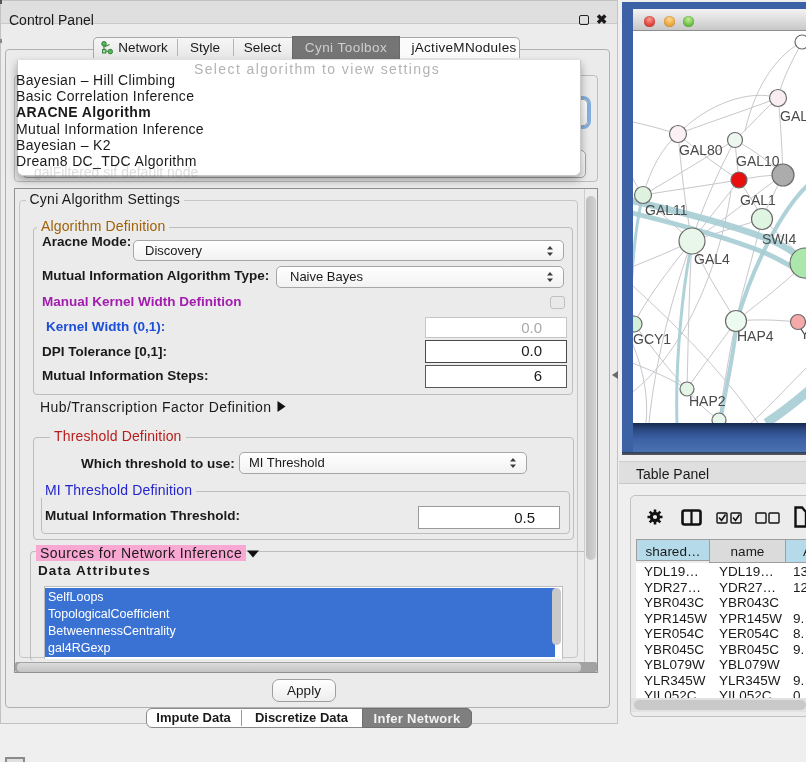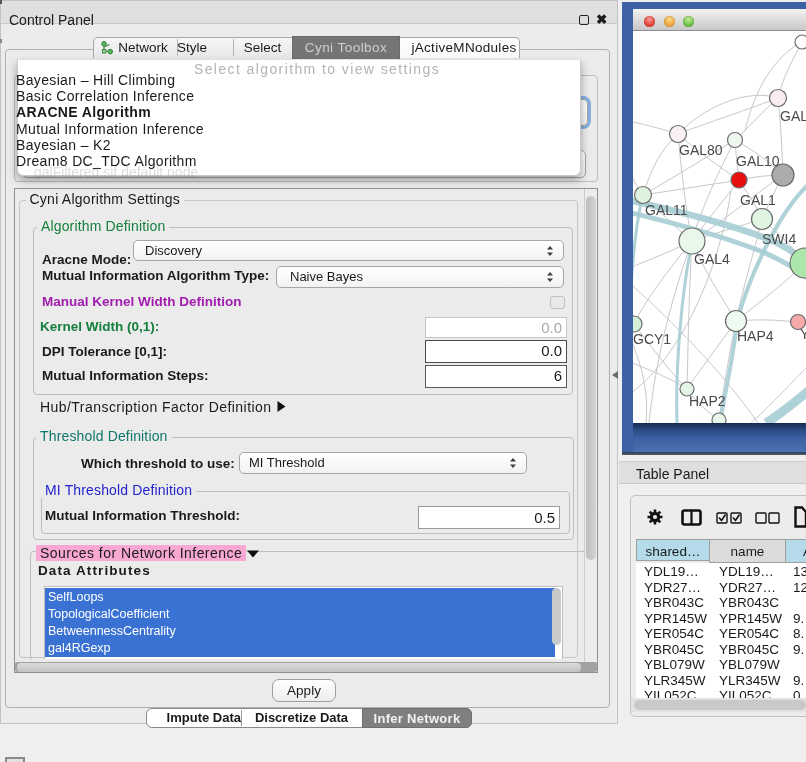--- a/index.html
+++ b/index.html
@@ -4,21 +4,21 @@
 <style>
 html,body{margin:0;padding:0;}
 body{width:806px;height:762px;overflow:hidden;position:relative;background:#efefef;
   font-family:"Liberation Sans",sans-serif;font-size:13.5px;color:#1a1a1a;}
 .abs{position:absolute;box-sizing:border-box;}
 .b{font-weight:bold;}
 .combo{background:linear-gradient(#ffffff,#f2f2f2);border:1px solid #a6a6a6;border-radius:5px;}
 .stp{position:absolute;top:50%;margin-top:-6px;width:8px;height:12px;}
 .grp{border:1px solid #bdbdbd;border-radius:4px;background:transparent;}
 .gt{position:absolute;top:-8px;background:#ebebeb;padding:0 4px;line-height:15px;white-space:nowrap;font-size:14px;letter-spacing:0.15px;}
-.fld{background:#fff;text-align:right;font-size:15px;padding-right:4px;}
+.fld{background:#fff;text-align:right;font-size:15px;padding-right:24px;}
 </style>
 </head>
 <body>
 
 <div class="abs" style="left:0;top:7;width:618px;height:724px;background:#ececec;border:1px solid #c2c2c2;border-top:none;"></div>
 <div class="abs" style="left:0;top:7;width:618px;height:24px;background:#dfdfdf;border:1px solid #c2c2c2;border-bottom:1px solid #c9c9c9;"></div>
 <div class="abs" style="left:9px;top:11.5px;font-size:14px;">Control Panel</div>
 <div class="abs" style="left:579px;top:15px;width:10px;height:10px;border:1.8px solid #222;border-radius:2px;"></div>
 <div class="abs b" style="left:596px;top:11px;font-size:13.5px;">✖</div>
 
@@ -28,69 +28,69 @@
 <div class="abs" style="left:177px;top:39px;width:1px;height:17px;background:#b5b5b5;"></div>
 <div class="abs" style="left:233px;top:39px;width:1px;height:17px;background:#b5b5b5;"></div>
 <div class="abs" style="left:93px;top:38px;width:84px;height:20px;text-align:center;line-height:19px;">
   <svg style="position:absolute;left:7px;top:2px;" width="13" height="15" viewBox="0 0 13 15">
     <path d="M4 5 L4 11 M5.5 11 L9.5 11.5 M5 6.5 L9.5 4.5" stroke="#35803a" stroke-width="1.2" fill="none"></path>
     <circle cx="4" cy="3.8" r="2.3" fill="#55b65b" stroke="#2e7d32" stroke-width="0.9"></circle>
     <circle cx="10.3" cy="11.6" r="2.3" fill="#55b65b" stroke="#2e7d32" stroke-width="0.9"></circle>
     <rect x="2.5" y="9.6" width="3.4" height="3.4" fill="#a7d7aa" stroke="#2e7d32" stroke-width="0.9"></rect>
   </svg>
   <span style="padding-left:16px;">Network</span></div>
-<div class="abs" style="left:177px;top:38px;width:56px;height:20px;line-height:19px;">Style</div>
+<div class="abs" style="left:177px;top:38px;width:56px;height:20px;text-align:center;line-height:19px;">Style</div>
 <div class="abs" style="left:233px;top:38px;width:59px;height:20px;text-align:center;line-height:19px;">Select</div>
 <div class="abs" style="left:292px;top:36px;width:108px;height:23px;background:#757575;color:#cfcfcf;text-align:center;line-height:22px;letter-spacing:0.45px;border:1px solid #6a6a6a;border-bottom:none;">Cyni Toolbox</div>
 <div class="abs" style="left:400px;top:38px;width:119px;height:20px;background:#fbfbfb;text-align:center;line-height:19px;letter-spacing:0.3px;border-radius:0 5px 0 0;padding-left:9px;box-sizing:border-box;">jActiveMNodules</div>
 
 <div class="abs grp" style="left:14px;top:75px;width:584px;height:107px;"></div>
 <div class="abs combo" style="left:22px;top:99px;width:566px;height:27px;box-shadow:0 0 0 3px rgba(98,155,219,0.75);"></div>
 <div class="abs combo" style="left:22px;top:150px;width:564px;height:28px;line-height:28px;padding-left:13px;font-size:13px;">galFiltered.sif default node
   <svg class="stp" style="right:10px;" viewBox="0 0 8 12">
       <path d="M1 4.5 L4 1 L7 4.5 Z M1 7.5 L4 11 L7 7.5 Z" fill="#3c3c3c"></path>
     </svg>
 </div>
 
 <div class="abs" style="left:14px;top:188px;width:584px;height:485px;border:1px solid #909090;background:#ebebeb;"></div>
 
 <div class="abs grp" style="left:19px;top:200px;width:559px;height:458px;border-color:#c6c6c6;"></div>
 <div class="abs gt" style="left:25.5px;top:192px;background:#ebebeb;letter-spacing:0.25px;">Cyni Algorithm Settings</div>
 
 <div class="abs grp" style="left:33px;top:227px;width:540px;height:168px;"></div>
-<div class="abs gt" style="left:37px;top:219px;color:#15803d;">Algorithm Definition</div>
-
-<div class="abs b" style="left:42px;top:252px;">Aracne Mode:</div>
+<div class="abs gt" style="left:37px;top:219px;color:#a16207;">Algorithm Definition</div>
+
+<div class="abs b" style="left:42px;top:234px;">Aracne Mode:</div>
 <div class="abs combo" style="left:133px;top:240px;width:431px;height:21px;line-height:19px;padding-left:11px;font-size:13px;">Discovery
   <svg class="stp" style="right:9px;" viewBox="0 0 8 12">
       <path d="M1 4.5 L4 1 L7 4.5 Z M1 7.5 L4 11 L7 7.5 Z" fill="#3c3c3c"></path>
     </svg>
 </div>
 <div class="abs b" style="left:42px;top:267.5px;">Mutual Information Algorithm Type:</div>
 <div class="abs combo" style="left:276px;top:266px;width:288px;height:22px;line-height:20px;padding-left:13px;font-size:13px;">Naive Bayes
   <svg class="stp" style="right:9px;" viewBox="0 0 8 12">
       <path d="M1 4.5 L4 1 L7 4.5 Z M1 7.5 L4 11 L7 7.5 Z" fill="#3c3c3c"></path>
     </svg>
 </div>
 <div class="abs b" style="left:42px;top:293.5px;color:#a21caf;">Manual Kernel Width Definition</div>
 <div class="abs" style="left:550px;top:296px;width:15px;height:13px;background:#e9e9e9;border:1px solid #c0c0c0;border-radius:3px;"></div>
-<div class="abs b" style="left:40px;top:318.5px;color:#15803d;">Kernel Width (0,1):</div>
+<div class="abs b" style="left:46px;top:318.5px;color:#1d4ed8;">Kernel Width (0,1):</div>
 <div class="abs fld" style="left:425px;top:317px;width:142px;height:21px;line-height:19px;border:1px solid #c6c6c6;color:#a9a9a9;">0.0</div>
 <div class="abs b" style="left:42px;top:343.5px;">DPI Tolerance [0,1]:</div>
 <div class="abs fld" style="left:425px;top:340px;width:142px;height:23px;line-height:20px;border:1.5px solid #4a4a4a;">0.0</div>
 <div class="abs b" style="left:42px;top:367.5px;">Mutual Information Steps:</div>
 <div class="abs fld" style="left:425px;top:365px;width:142px;height:23px;line-height:20px;border:1.5px solid #585858;">6</div>
 
 <div class="abs" style="left:40px;top:399px;font-size:14px;letter-spacing:0.45px;">Hub/Transcription Factor Definition</div>
 <svg class="abs" style="left:276px;top:400px;" width="11" height="13" viewBox="0 0 11 13">
     <path d="M1.5 1 L9.5 6.5 L1.5 12 Z" fill="#111"></path>
   </svg>
 
 <div class="abs grp" style="left:33px;top:437px;width:541px;height:103px;"></div>
-<div class="abs gt" style="left:36px;top:429px;color:#0f766e;">Threshold Definition</div>
+<div class="abs gt" style="left:50px;top:429px;color:#b91c1c;">Threshold Definition</div>
 <div class="abs b" style="left:81px;top:455.5px;">Which threshold to use:</div>
 <div class="abs combo" style="left:239px;top:452px;width:288px;height:22px;line-height:20px;padding-left:9px;font-size:13px;">MI Threshold
   <svg class="stp" style="right:9px;" viewBox="0 0 8 12">
       <path d="M1 4.5 L4 1 L7 4.5 Z M1 7.5 L4 11 L7 7.5 Z" fill="#3c3c3c"></path>
     </svg>
 </div>
 <div class="abs grp" style="left:41px;top:491px;width:529px;height:43px;"></div>
 <div class="abs gt" style="left:41px;top:483px;color:#2424cf;">MI Threshold Definition</div>
 <div class="abs b" style="left:45px;top:508px;">Mutual Information Threshold:</div>
 <div class="abs fld" style="left:418px;top:506px;width:142px;height:23px;line-height:21px;border:1px solid #9a9a9a;">0.5</div>
@@ -107,21 +107,21 @@
 </div>
 
 <div class="abs" style="left:584px;top:189px;width:13px;height:483px;background:#ececec;border-left:1px solid #cccccc;"></div>
 <div class="abs" style="left:585.5px;top:196px;width:10px;height:364px;background:linear-gradient(90deg,#bdbdbd,#d2d2d2);border-radius:5px;"></div>
 <div class="abs" style="left:15px;top:662px;width:582px;height:10px;background:#a2a2a2;border-radius:2px;"></div>
 <div class="abs" style="left:17px;top:662.5px;width:564px;height:9px;background:linear-gradient(#dcdcdc,#c2c2c2);border-radius:4px;"></div>
 
 <div class="abs" style="left:272px;top:679px;width:64px;height:23px;background:linear-gradient(#ffffff,#ededed);border:1px solid #9e9e9e;border-radius:7px;text-align:center;line-height:21px;">Apply</div>
 
 <div class="abs" style="left:146px;top:708px;width:326px;height:20px;background:#ffffff;border:1px solid #8a8a8a;border-radius:6px;"></div>
-<div class="abs b" style="left:146px;top:708px;width:95px;height:20px;text-align:right;line-height:19px;font-size:13px;">Impute Data</div>
+<div class="abs b" style="left:146px;top:708px;width:95px;height:20px;text-align:center;line-height:19px;font-size:13px;">Impute Data</div>
 <div class="abs" style="left:241px;top:710px;width:1px;height:16px;background:#9a9a9a;"></div>
 <div class="abs b" style="left:241px;top:708px;width:121px;height:20px;text-align:center;line-height:19px;font-size:13px;">Discretize Data</div>
 <div class="abs b" style="left:362px;top:708px;width:110px;height:20px;background:#7f7f7f;color:#f2f2f2;border-radius:0 6px 6px 0;text-align:center;line-height:19px;border:1px solid #6f6f6f;font-size:13px;letter-spacing:0.3px;">Infer Network</div>
 
 <div class="abs" style="left:17px;top:60px;width:564px;height:116px;background:#ffffff;border:1px solid #c9c9c9;border-top:none;border-radius:0 0 6px 6px;box-shadow:0 4px 9px rgba(0,0,0,0.35);"></div>
 <div class="abs" style="left:35px;top:60.5px;width:564px;text-align:center;color:#b3b3b3;font-size:14px;letter-spacing:1.4px;">Select algorithm to view settings</div>
 <div class="abs" style="left:16px;top:72px;font-size:14px;line-height:16.2px;letter-spacing:0.35px;">Bayesian – Hill Climbing<br>Basic Correlation Inference<br><span class="b">ARACNE Algorithm</span><br>Mutual Information Inference<br>Bayesian – K2<br>Dream8 DC_TDC Algorithm</div>
 <div class="abs" style="left:34px;top:164px;color:rgba(125,125,125,0.26);font-size:14px;">galFiltered.sif default node</div>
 
 <div class="abs" style="left:622px;top:2px;width:184px;height:453px;background:#3c61a5;"></div>

